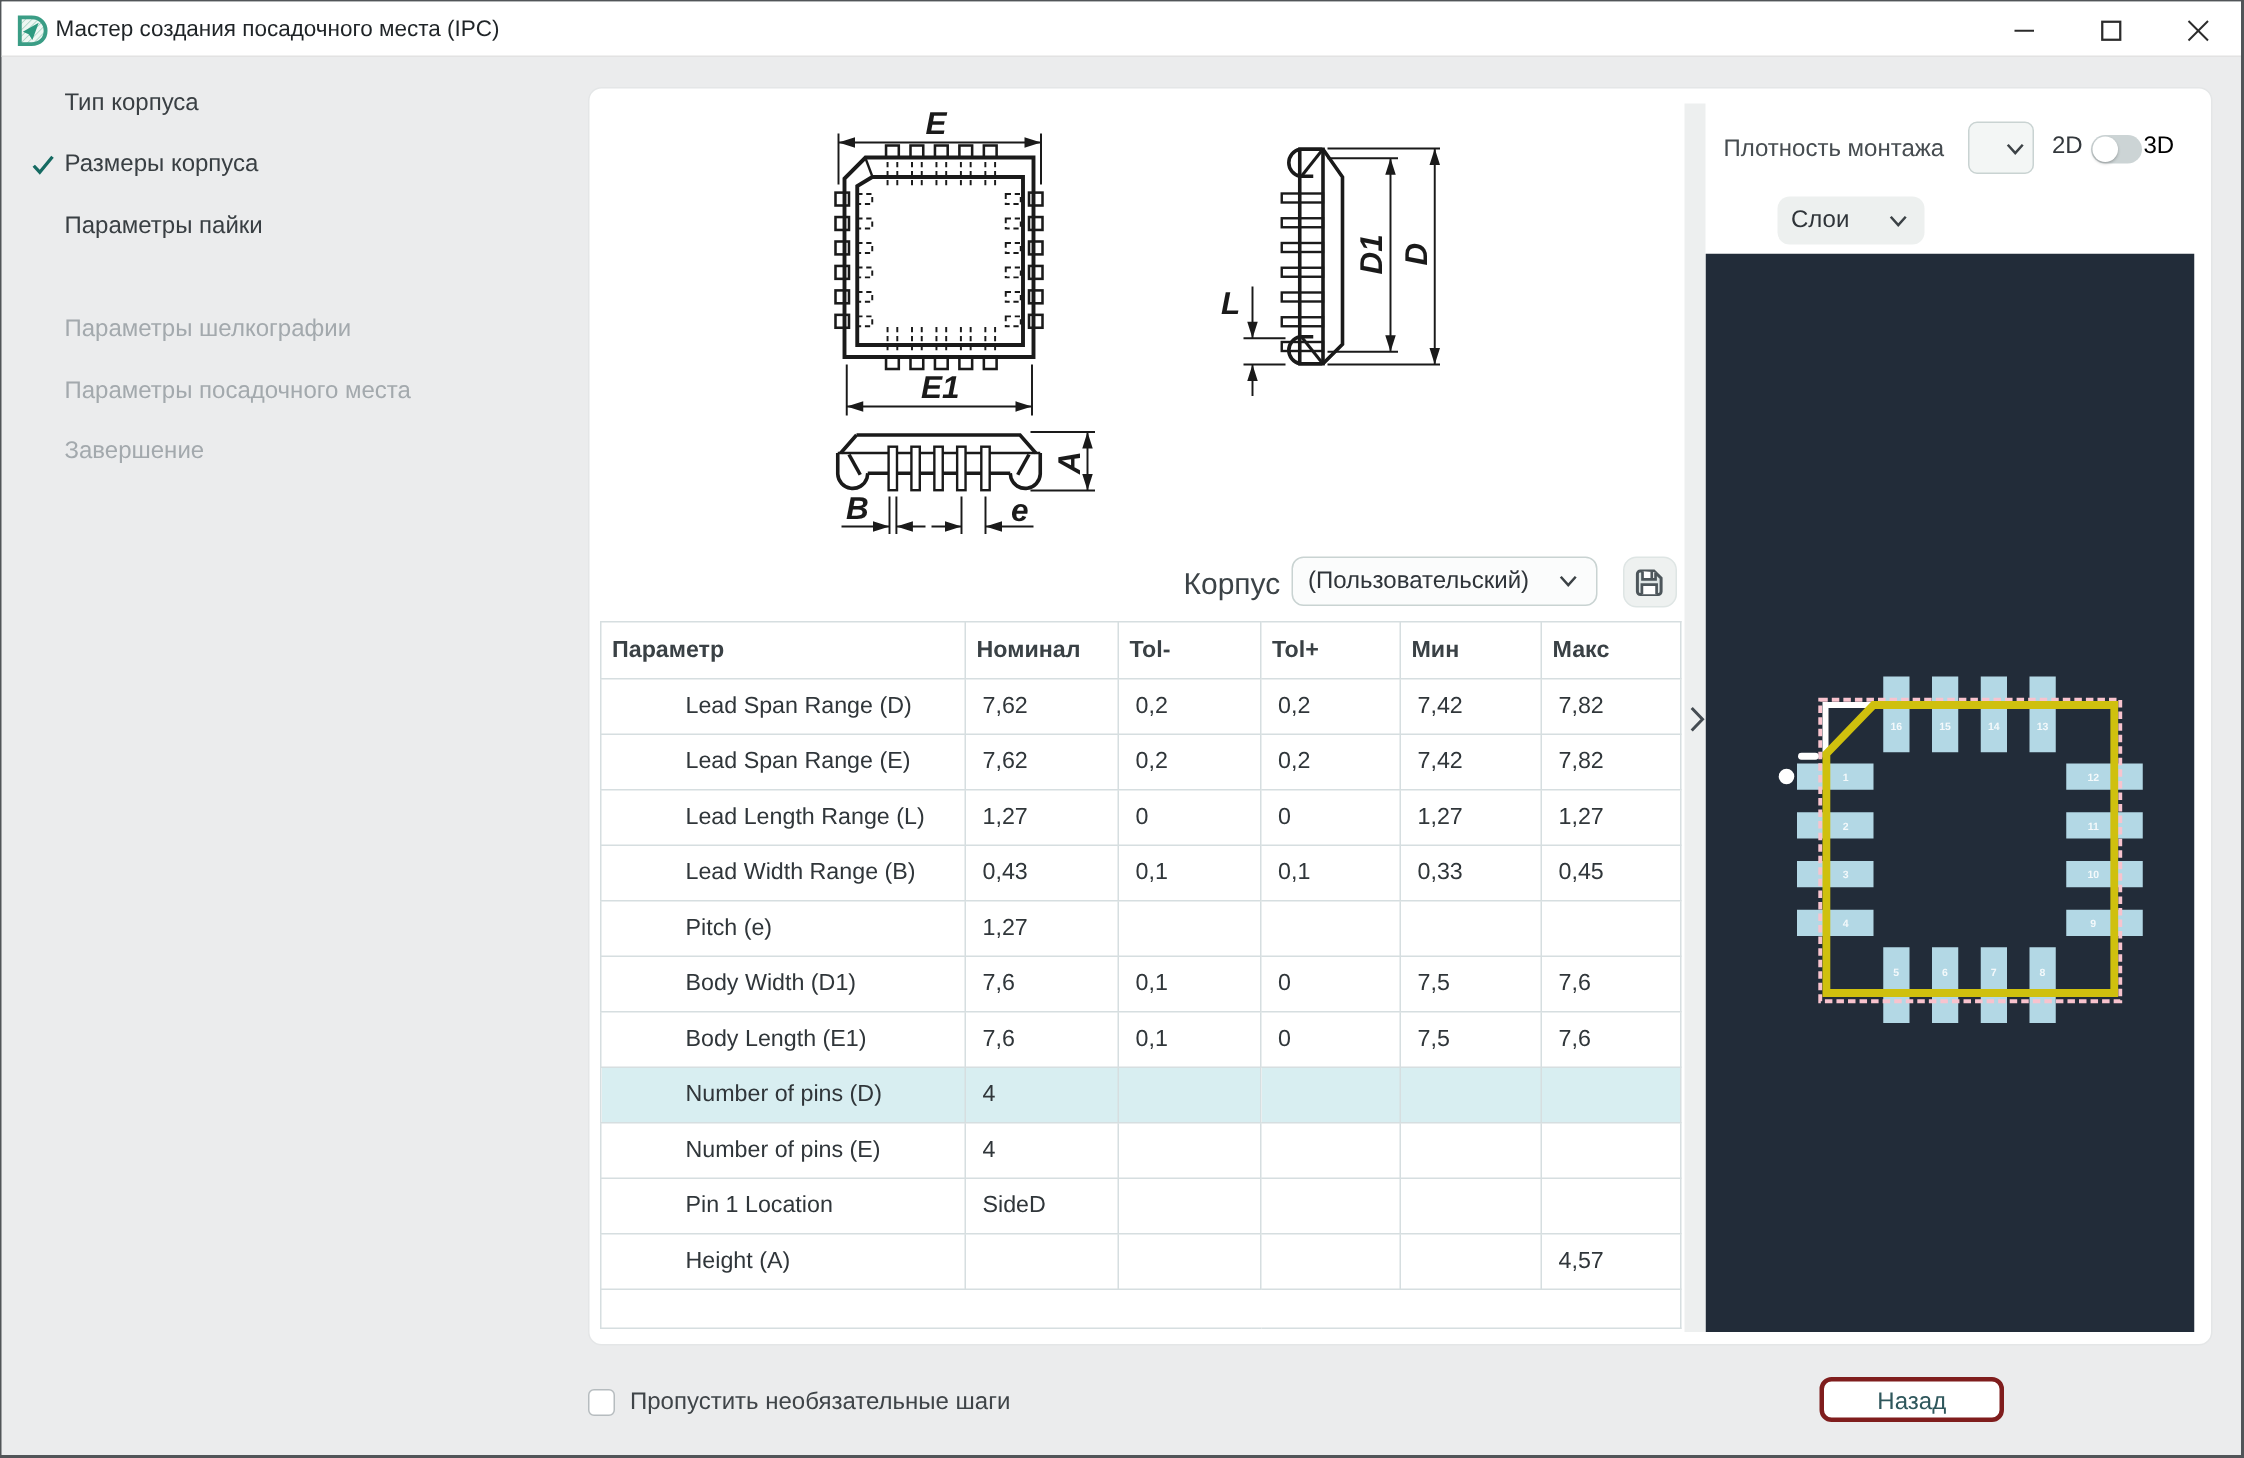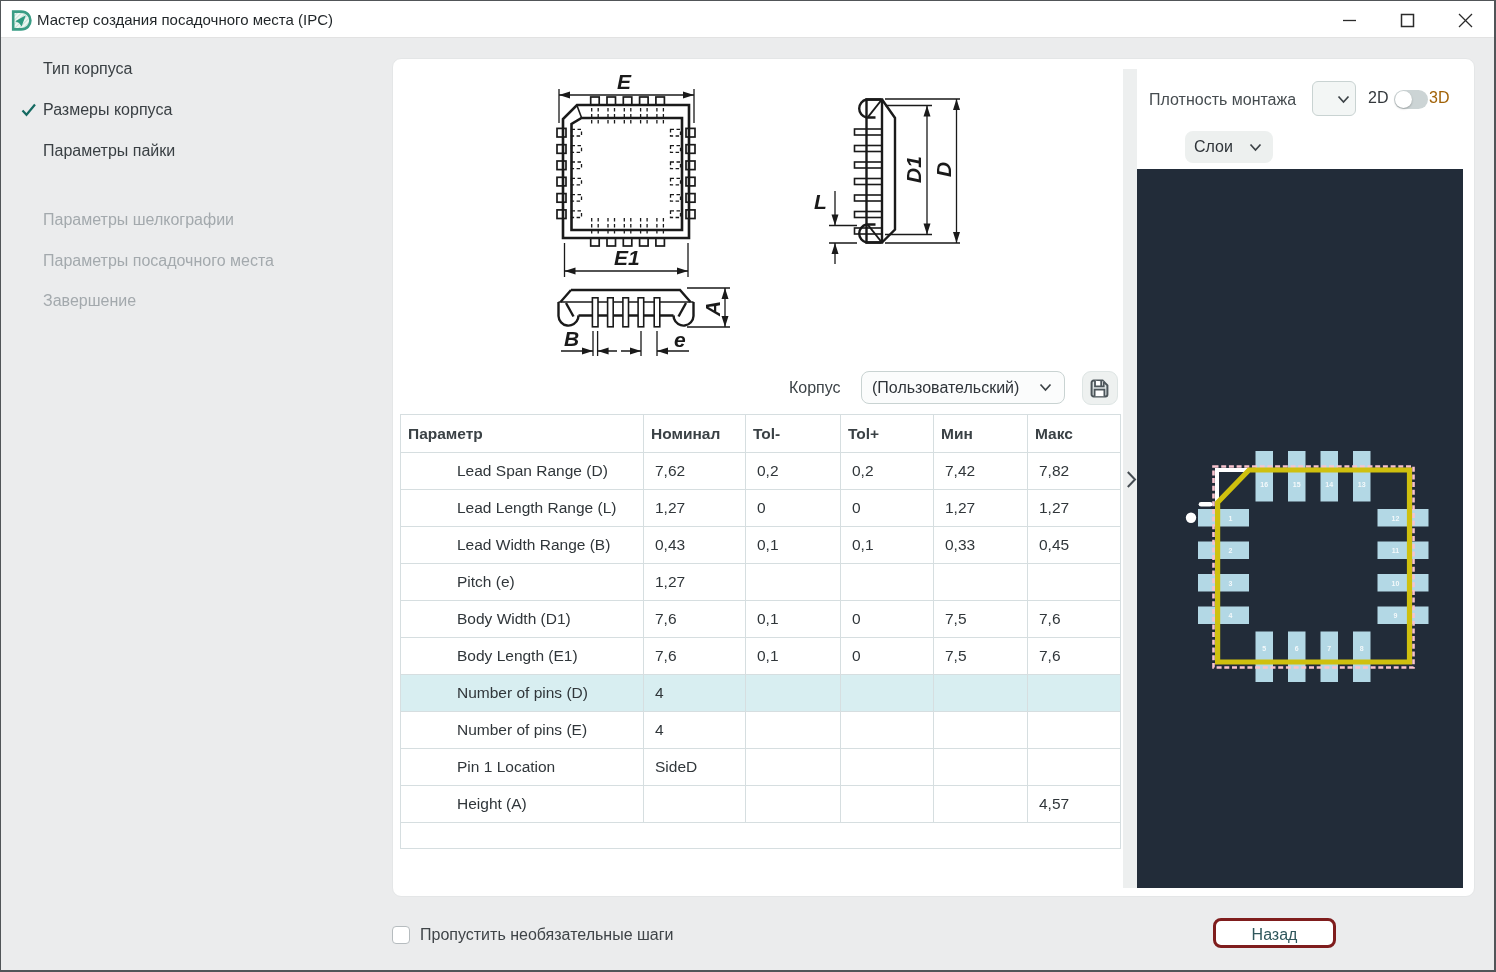--- a/index.html
+++ b/index.html
@@ -204,21 +204,21 @@
   <text x="563" y="345" font-size="21" font-style="italic" font-weight="bold" fill="#1a1a1a" stroke="none">B</text>
 
   <g stroke-width="1.3">
     <path d="M640 330 V355 M656 330 V355"></path>
     <path d="M620 350 H640 M656 350 H688"></path>
   </g>
   <path d="M640 350 l-11 -3.5 v7 Z M656 350 l11 -3.5 v7 Z" fill="#1a1a1a" stroke="none"></path>
   <text x="673" y="346" font-size="21" font-style="italic" font-weight="bold" fill="#1a1a1a" stroke="none">e</text>
 </svg>
 
-<div class="cell" style="left:788px;top:378px;font-size:16px;color:#3c4347">Корпус</div>
+<div class="cell" style="left:788px;top:378px;font-size:20px;color:#3c4347">Корпус</div>
 <div class="abs" style="left:860px;top:370px;width:204px;height:33px;border:1px solid #c9d3d2;border-radius:8px;background:#fbfcfc;">
   <div style="position:absolute;left:10px;top:0;line-height:31px;font-size:16px;color:#2f3439">(Пользовательский)</div>
   <svg style="position:absolute;right:12px;top:10px" width="13" height="11" viewBox="0 0 13 11">
     <path d="M1.5 2.5 L6.5 8 L11.5 2.5" fill="none" stroke="#3c4246" stroke-width="1.7"></path>
   </svg>
 </div>
 <div class="abs" style="left:1081px;top:370px;width:36px;height:34px;border-radius:9px;background:#eef1f0;border:1px solid #dee5e4;">
   <svg style="position:absolute;left:7px;top:7px" width="19" height="19" viewBox="0 0 19 19">
     <path d="M1.6 3.6 A2 2 0 0 1 3.6 1.6 H12.6 L17.4 6.4 V15.4 A2 2 0 0 1 15.4 17.4 H3.6 A2 2 0 0 1 1.6 15.4 Z" fill="#dfe6e6" stroke="#4d565b" stroke-width="2"></path>
     <path d="M5 1.8 V7.3 H13.7 V2.5" fill="#ffffff" stroke="#4d565b" stroke-width="1.8"></path>
@@ -247,20 +247,28 @@
       </tr>
   <tr>
         <td class="p">Lead Span Range (D)</td>
         <td>7,62</td>
         <td>0,2</td>
         <td>0,2</td>
         <td>7,42</td>
         <td>7,82</td>
       </tr>
   <tr>
+        <td class="p">Lead Span Range (E)</td>
+        <td>7,62</td>
+        <td>0,2</td>
+        <td>0,2</td>
+        <td>7,42</td>
+        <td>7,82</td>
+      </tr>
+  <tr>
         <td class="p">Lead Length Range (L)</td>
         <td>1,27</td>
         <td>0</td>
         <td>0</td>
         <td>1,27</td>
         <td>1,27</td>
       </tr>
   <tr>
         <td class="p">Lead Width Range (B)</td>
         <td>0,43</td>
@@ -338,22 +346,22 @@
 
 <div class="cell" style="left:1148px;top:90px;color:#464c50;font-size:16px">Плотность монтажа</div>
 <div class="abs" style="left:1311px;top:80px;width:44px;height:35px;border:1px solid #c9d3d2;border-radius:6px;background:#f3f6f5;">
   <svg style="position:absolute;right:5px;top:12px" width="13" height="11" viewBox="0 0 13 11">
     <path d="M1.5 2.5 L6.5 8 L11.5 2.5" fill="none" stroke="#3c4246" stroke-width="1.7"></path>
   </svg>
 </div>
 <div class="cell" style="left:1367px;top:88px;color:#33383c;font-size:16px">2D</div>
 <div class="abs" style="left:1393px;top:89px;width:34px;height:19px;border-radius:9.5px;background:#ccd4d5;"></div>
 <div class="abs" style="left:1394px;top:90px;width:17px;height:17px;border-radius:50%;background:#ffffff;box-shadow:0 1px 2px rgba(0,0,0,0.25);"></div>
-<div class="cell" style="left:1428px;top:88px;color:#a16207;font-size:16px">3D</div>
-<div class="abs" style="left:1184px;top:130px;width:88px;height:32px;border-radius:8px;background:#edf0ef;">
+<div class="cell" style="left:1428px;top:88px;color:#000000;font-size:16px">3D</div>
+<div class="abs" style="left:1184px;top:130px;width:98px;height:32px;border-radius:8px;background:#edf0ef;">
   <div style="position:absolute;left:9px;top:0;line-height:32px;font-size:16px;color:#2f3439">Слои</div>
   <svg style="position:absolute;right:11px;top:11px" width="13" height="11" viewBox="0 0 13 11">
     <path d="M1.5 2.5 L6.5 8 L11.5 2.5" fill="none" stroke="#3c4246" stroke-width="1.7"></path>
   </svg>
 </div>
 
 <svg class="abs" style="left:1136px;top:168px" width="326" height="719" viewBox="1136 168 326 719" id="cnv">
   <rect x="1136" y="168" width="326" height="719" fill="#222c39"></rect>
 
   <g fill="#b3d8e5">

